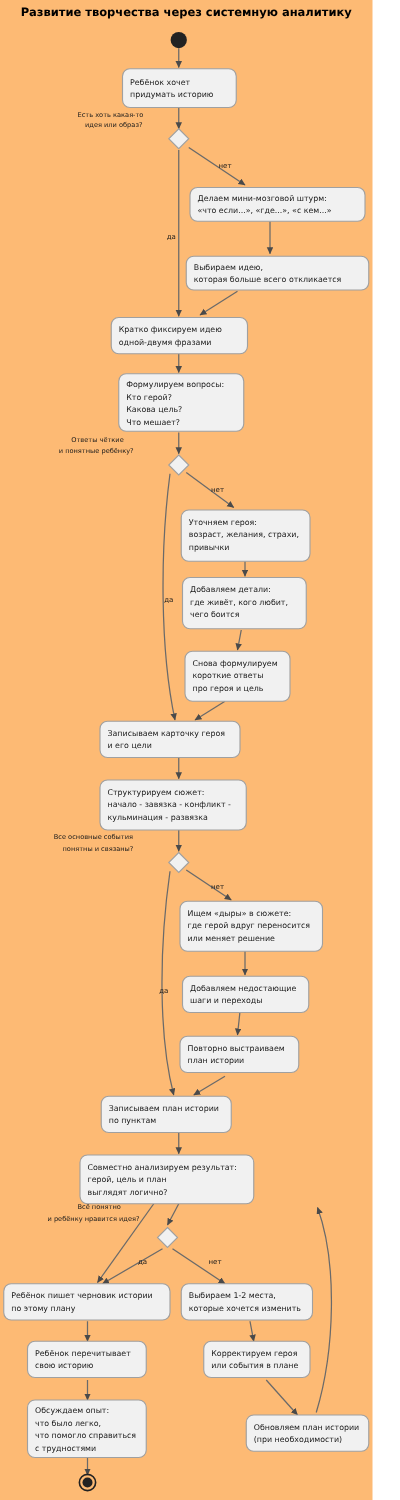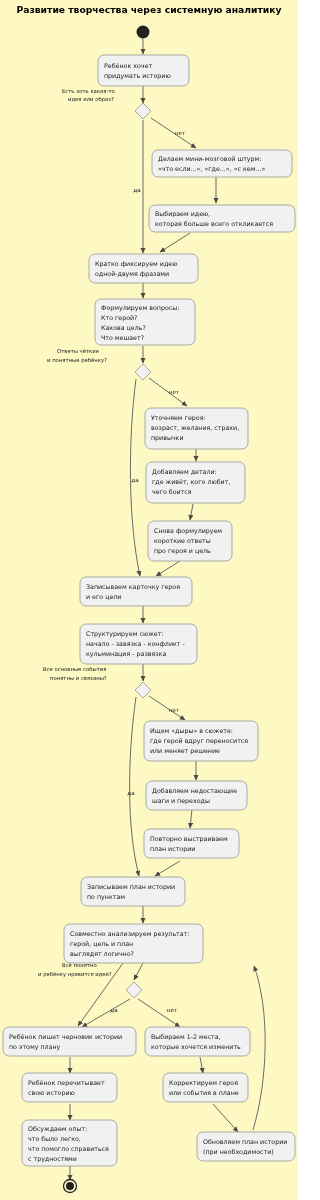--- a/index.html
+++ b/index.html
@@ -4,21 +4,21 @@
 <style>
   html, body {
     margin: 0;
     padding: 0;
     background: #ffffff;
   }
   #page {
     position: relative;
     width: 298px;
     height: 1200px;
-    background: #fef9c3;
+    background: #fdba74;
     overflow: hidden;
     font-family: "DejaVu Sans", "Liberation Sans", sans-serif;
   }
   #diagram-svg {
     position: absolute;
     left: 0;
     top: 0;
     width: 298px;
     height: 1200px;
   }

